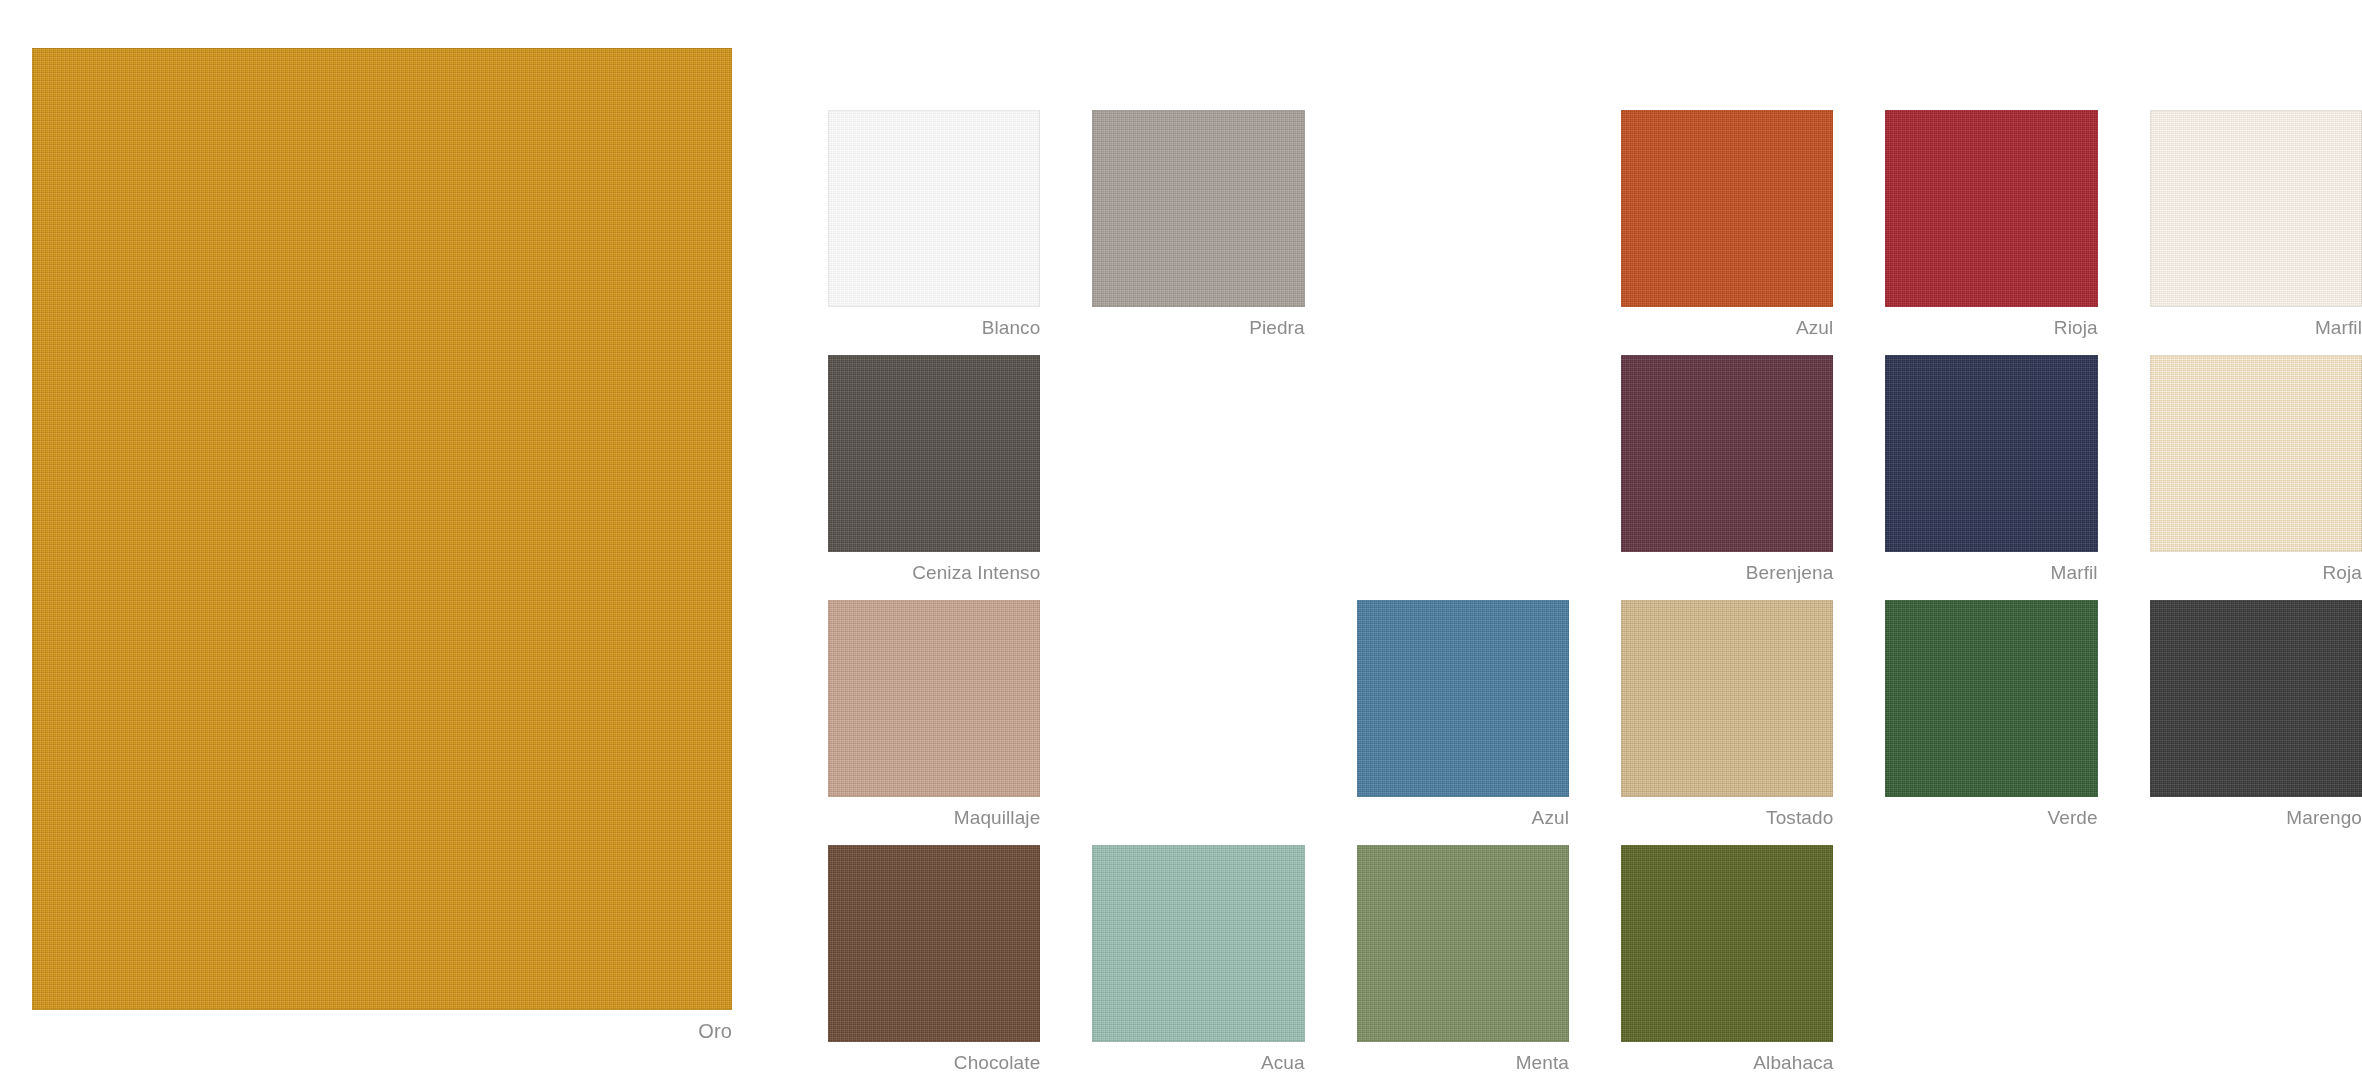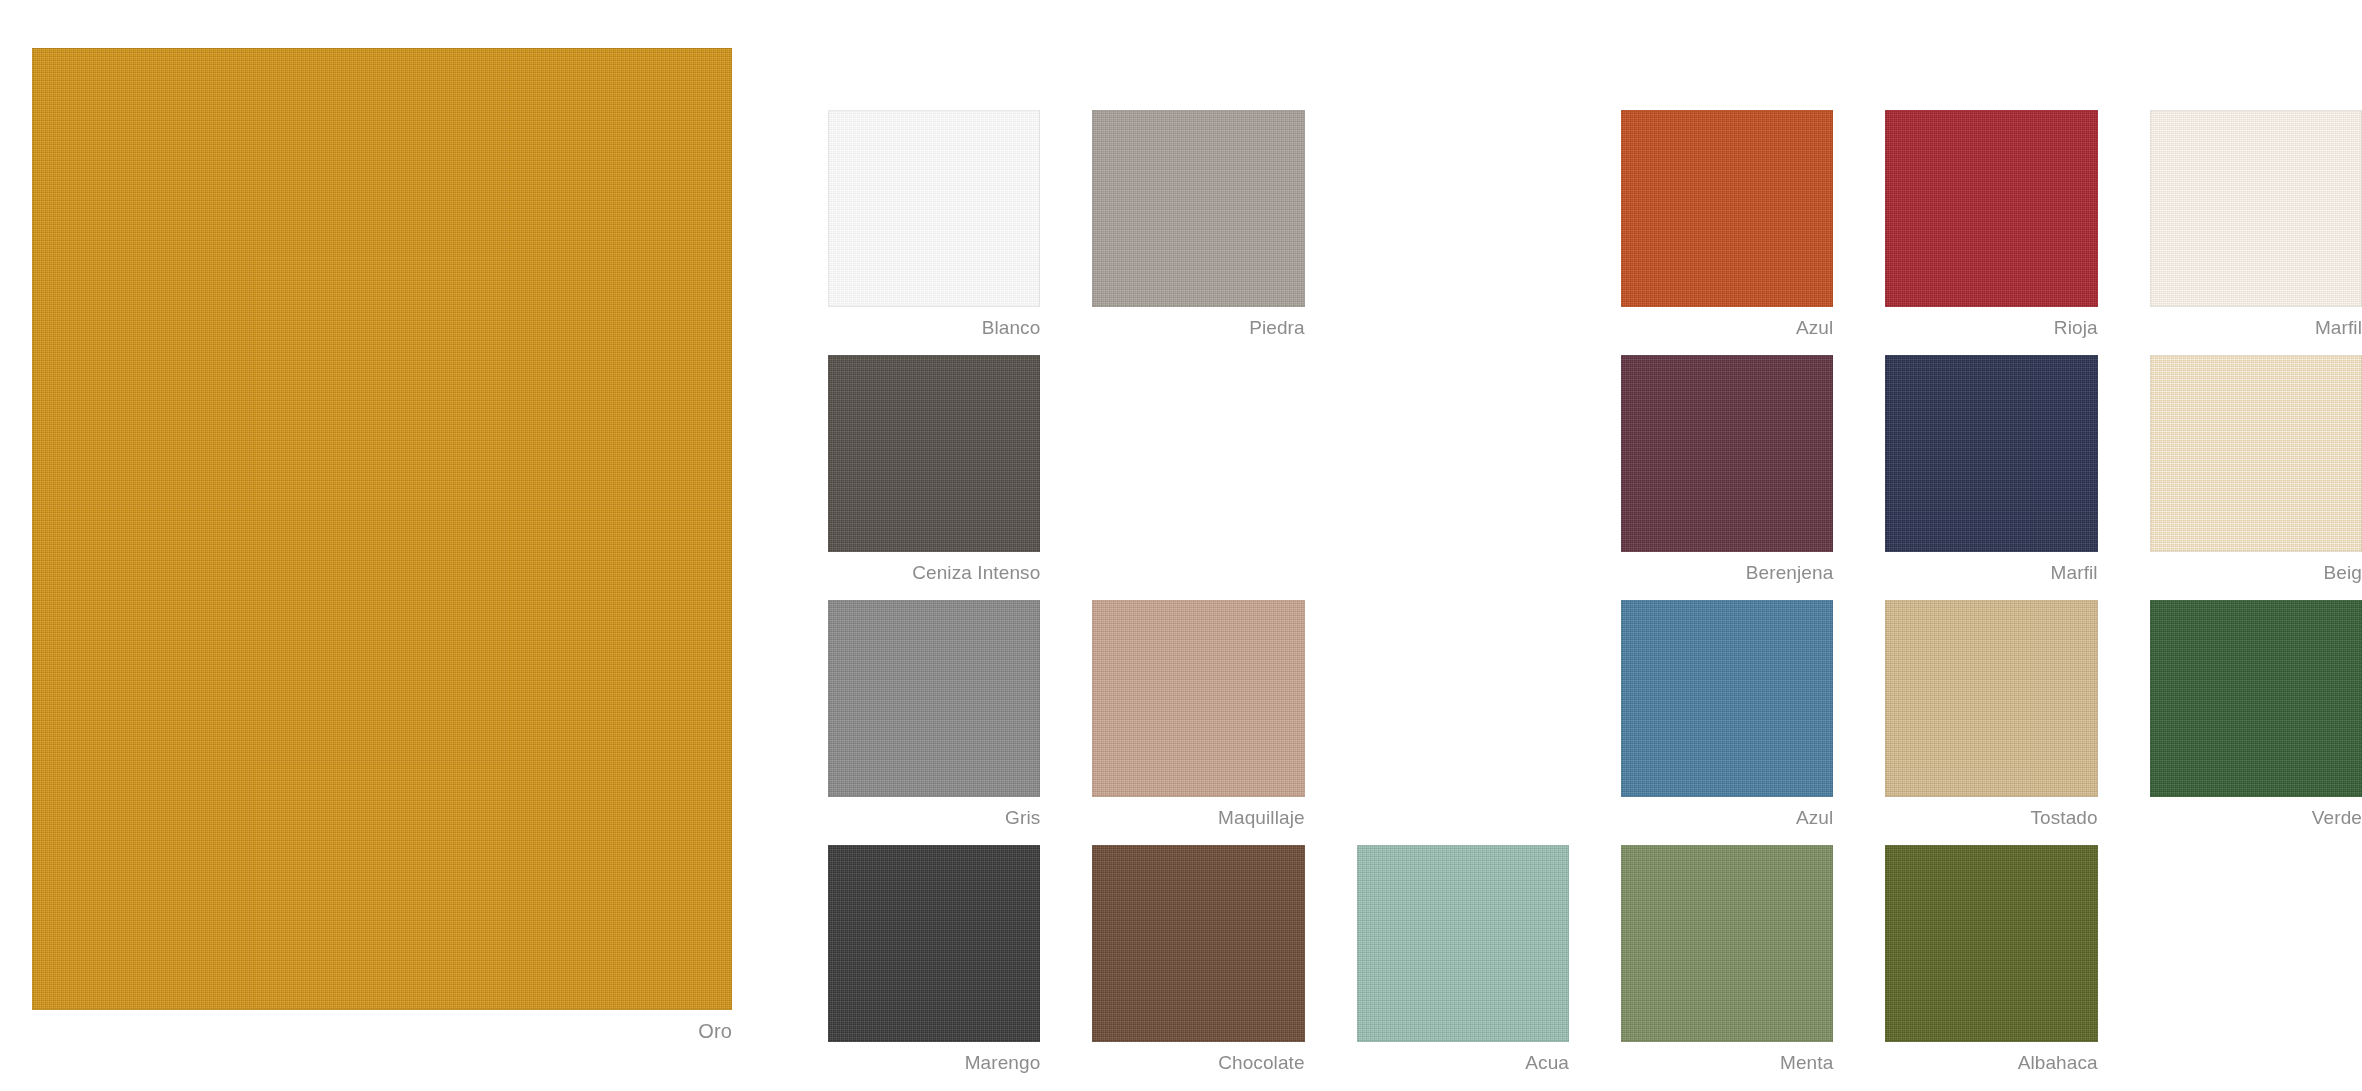--- a/index.html
+++ b/index.html
@@ -189,25 +189,21 @@
         <div class="cell">
           <div class="sw" style="background-color: rgb(97, 52, 66);"></div>
           <div class="cap">Berenjena</div>
         </div>
         <div class="cell">
           <div class="sw" style="background-color: rgb(43, 50, 80);"></div>
           <div class="cap">Marfil</div>
         </div>
         <div class="cell">
           <div class="sw light" style="background-color: rgb(232, 213, 176);"></div>
-          <div class="cap">Beig</div>
-        </div>
-        <div class="cell">
-          <div class="sw" style="background-color: rgb(139, 139, 139);"></div>
-          <div class="cap">Gris</div>
+          <div class="cap">Roja</div>
         </div>
         <div class="cell">
           <div class="sw" style="background-color: rgb(201, 166, 146);"></div>
           <div class="cap">Maquillaje</div>
         </div>
         <div class="cell empty"></div>
         <div class="cell">
           <div class="sw" style="background-color: rgb(74, 126, 160);"></div>
           <div class="cap">Azul</div>
         </div>

